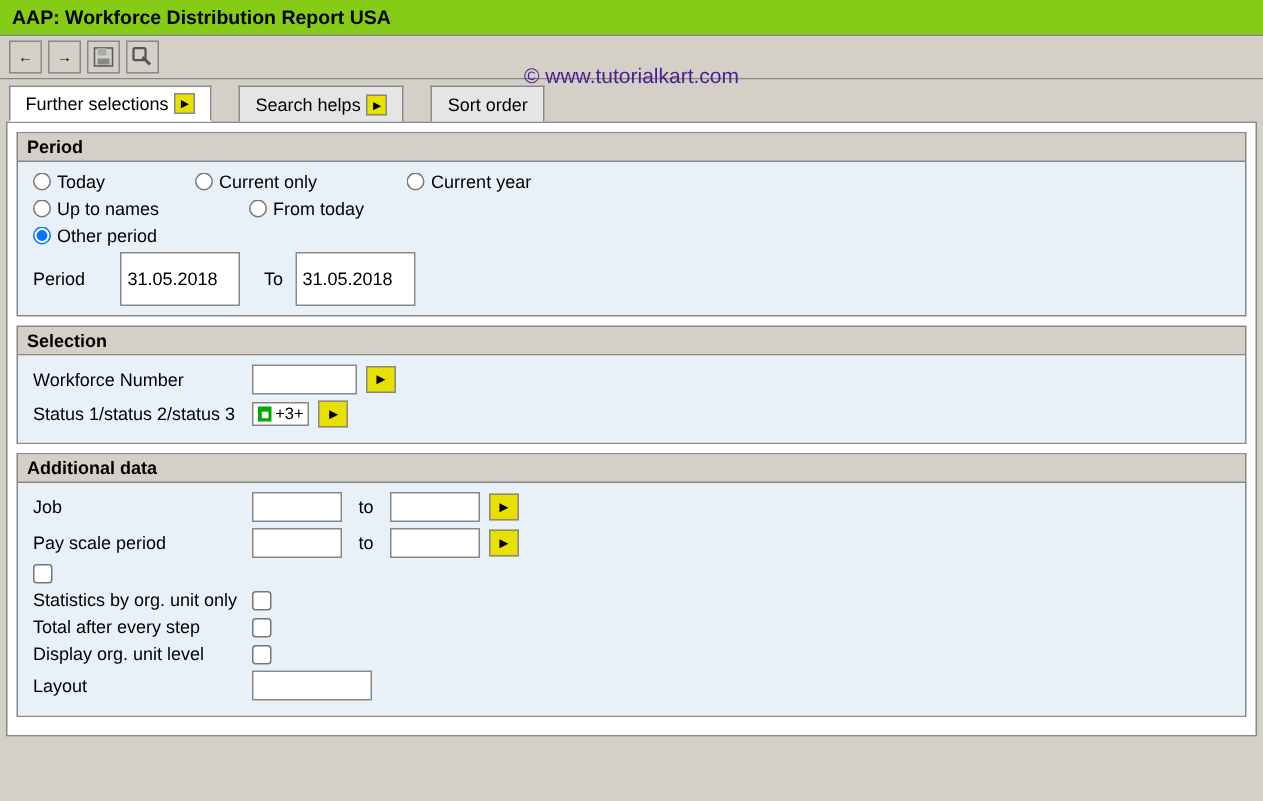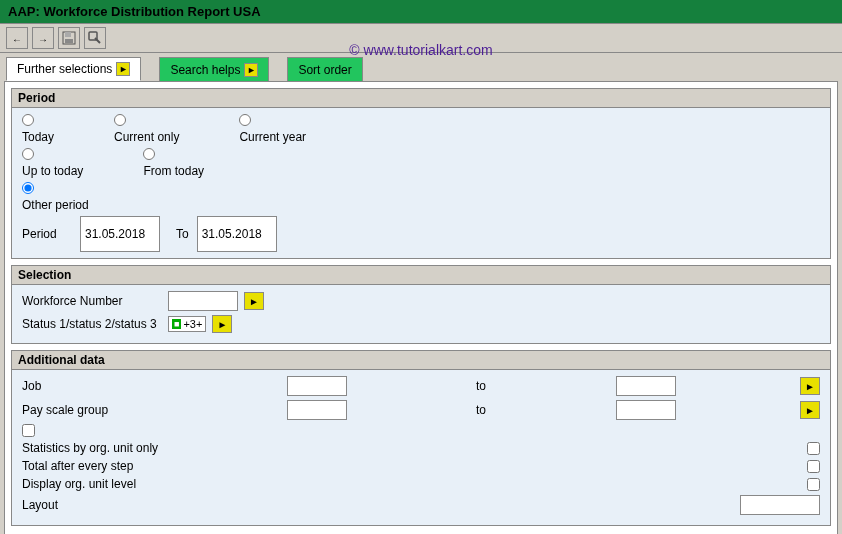--- a/index.html
+++ b/index.html
@@ -5,21 +5,21 @@
     * { box-sizing: border-box; margin: 0; padding: 0; }
     body {
       font-family: Arial, sans-serif;
       font-size: 12px;
       background: #d4d0c8;
       width: 842px;
       height: 534px;
       overflow: hidden;
     }
     .title-bar {
-      background: #15803d;
+      background: #84cc16;
       padding: 4px 8px;
       font-weight: bold;
       font-size: 13px;
       border-bottom: 1px solid #888;
     }
     .toolbar {
       background: #d4d0c8;
       padding: 3px 6px;
       display: flex;
       align-items: center;
@@ -49,21 +49,21 @@
     }
     .tab-bar {
       background: #d4d0c8;
       padding: 4px 6px 0 6px;
       display: flex;
       align-items: flex-end;
       gap: 18px;
     }
     .tab {
       padding: 3px 10px;
-      background: #22c55e;
+      background: #e5e5e5;
       border: 1px solid #888;
       border-bottom: none;
       cursor: pointer;
       display: flex;
       align-items: center;
       gap: 4px;
       font-size: 12px;
       height: 24px;
     }
     .tab.active {
@@ -103,23 +103,22 @@
       background: #e8f0f8;
     }
     .radio-row {
       display: flex;
       gap: 60px;
       margin-bottom: 4px;
       align-items: center;
     }
     .radio-item {
       display: flex;
-      align-items: flex-start;
+      align-items: center;
       gap: 4px;
-      flex-direction: column;
     }
     .radio-input {
       width: 12px;
       height: 12px;
       cursor: pointer;
     }
     .period-row {
       display: flex;
       align-items: center;
       gap: 8px;
@@ -186,21 +185,20 @@
     }
     .additional-body {
       padding: 6px 10px;
       background: #e8f0f8;
     }
     .field-row-additional {
       display: flex;
       align-items: center;
       gap: 6px;
       margin-bottom: 4px;
-      justify-content: space-between;
     }
     .to-label {
       width: 20px;
       text-align: center;
     }
     .checkbox-input {
       width: 13px;
       height: 13px;
       cursor: pointer;
     }
@@ -265,21 +263,21 @@
           <label>Current only</label>
         </div>
         <div class="radio-item">
           <input type="radio" name="period" class="radio-input" style="">
           <label>Current year</label>
         </div>
       </div>
       <div class="radio-row">
         <div class="radio-item">
           <input type="radio" name="period" class="radio-input" style="">
-          <label>Up to today</label>
+          <label>Up to names</label>
         </div>
         <div class="radio-item">
           <input type="radio" name="period" class="radio-input" style="">
           <label>From today</label>
         </div>
       </div>
       <div class="radio-row">
         <div class="radio-item">
           <input type="radio" name="period" class="radio-input" checked="" style="">
           <label>Other period</label>
@@ -323,21 +321,21 @@
 
       <div class="field-row-additional">
         <span class="field-label">Job</span>
         <input type="text" class="field-input" value="" style="width: 60px;">
         <span class="to-label">to</span>
         <input type="text" class="field-input" value="" style="width: 60px;">
         <div class="arrow-btn">►</div>
       </div>
 
       <div class="field-row-additional">
-        <span class="field-label">Pay scale group</span>
+        <span class="field-label">Pay scale period</span>
         <input type="text" class="field-input" value="" style="width: 60px;">
         <span class="to-label">to</span>
         <input type="text" class="field-input" value="" style="width: 60px;">
         <div class="arrow-btn">►</div>
       </div>
 
       <div class="field-row-additional">
         <input type="checkbox" class="checkbox-input" style="">
       </div>
 

